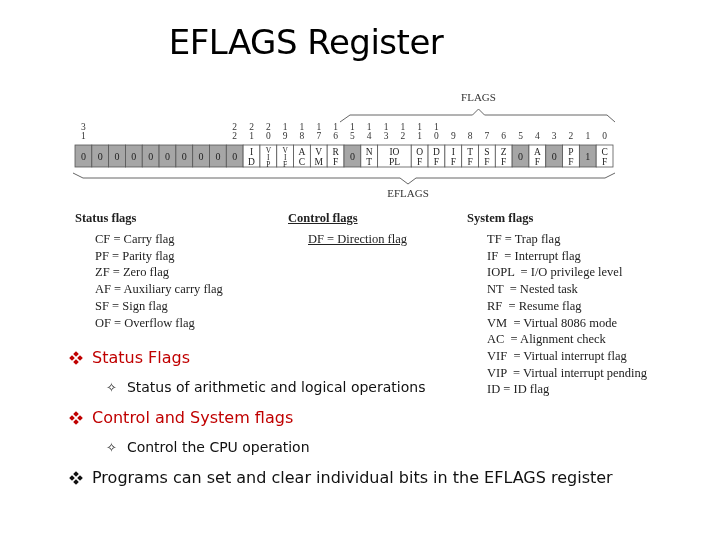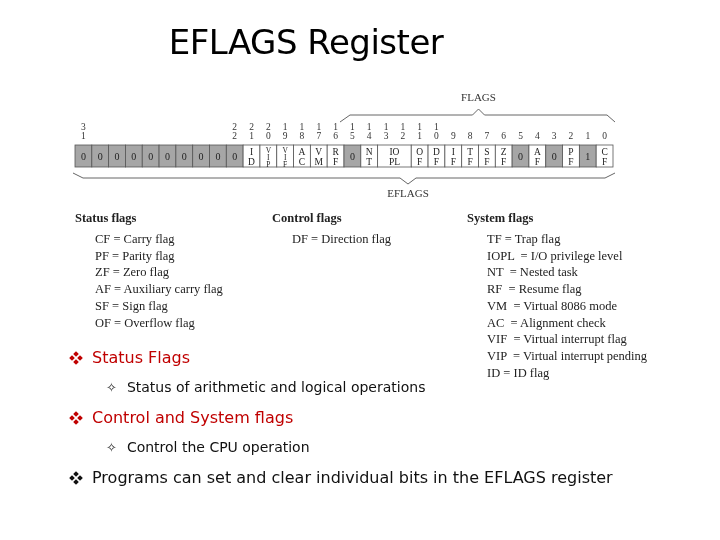--- a/index.html
+++ b/index.html
@@ -152,28 +152,29 @@
 <div class="flagcol" style="left:75px; top:210px;">
   <div class="hd">Status flags</div>
   <div class="it">CF = Carry flag</div>
   <div class="it">PF = Parity flag</div>
   <div class="it">ZF = Zero flag</div>
   <div class="it">AF = Auxiliary carry flag</div>
   <div class="it">SF = Sign flag</div>
   <div class="it">OF = Overflow flag</div>
 </div>
 
-<div class="flagcol" style="left:272px; top:210px;">
+<div class="flagcol" style="left:288px; top:210px;text-decoration:underline;">
   <div class="hd">Control flags</div>
   <div class="it">DF = Direction flag</div>
 </div>
 
 <div class="flagcol" style="left:467px; top:210px;">
   <div class="hd">System flags</div>
   <div class="it" style="white-space:pre;">TF = Trap flag</div>
+  <div class="it" style="white-space:pre;">IF  = Interrupt flag</div>
   <div class="it" style="white-space:pre;">IOPL  = I/O privilege level</div>
   <div class="it" style="white-space:pre;">NT  = Nested task</div>
   <div class="it" style="white-space:pre;">RF  = Resume flag</div>
   <div class="it" style="white-space:pre;">VM  = Virtual 8086 mode</div>
   <div class="it" style="white-space:pre;">AC  = Alignment check</div>
   <div class="it" style="white-space:pre;">VIF  = Virtual interrupt flag</div>
   <div class="it" style="white-space:pre;">VIP  = Virtual interrupt pending</div>
   <div class="it" style="white-space:pre;">ID = ID flag</div>
 </div>
 

